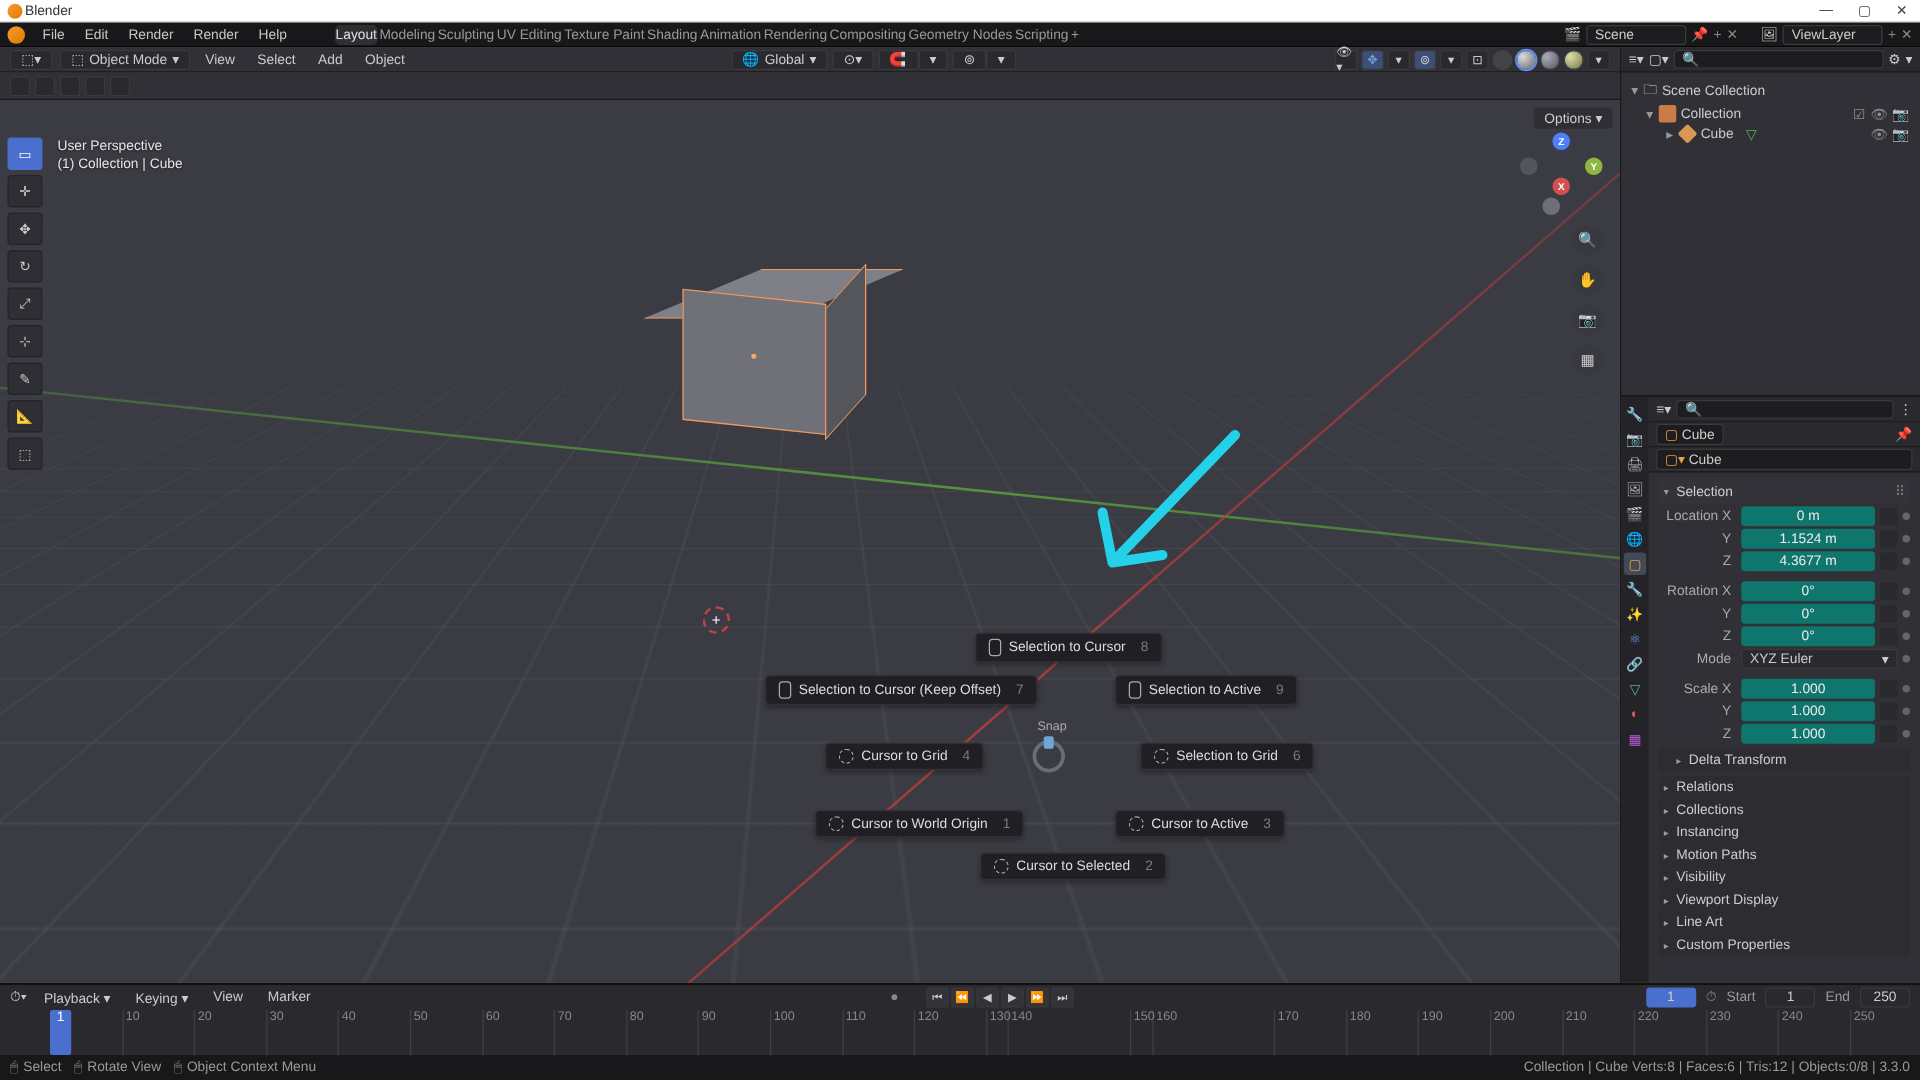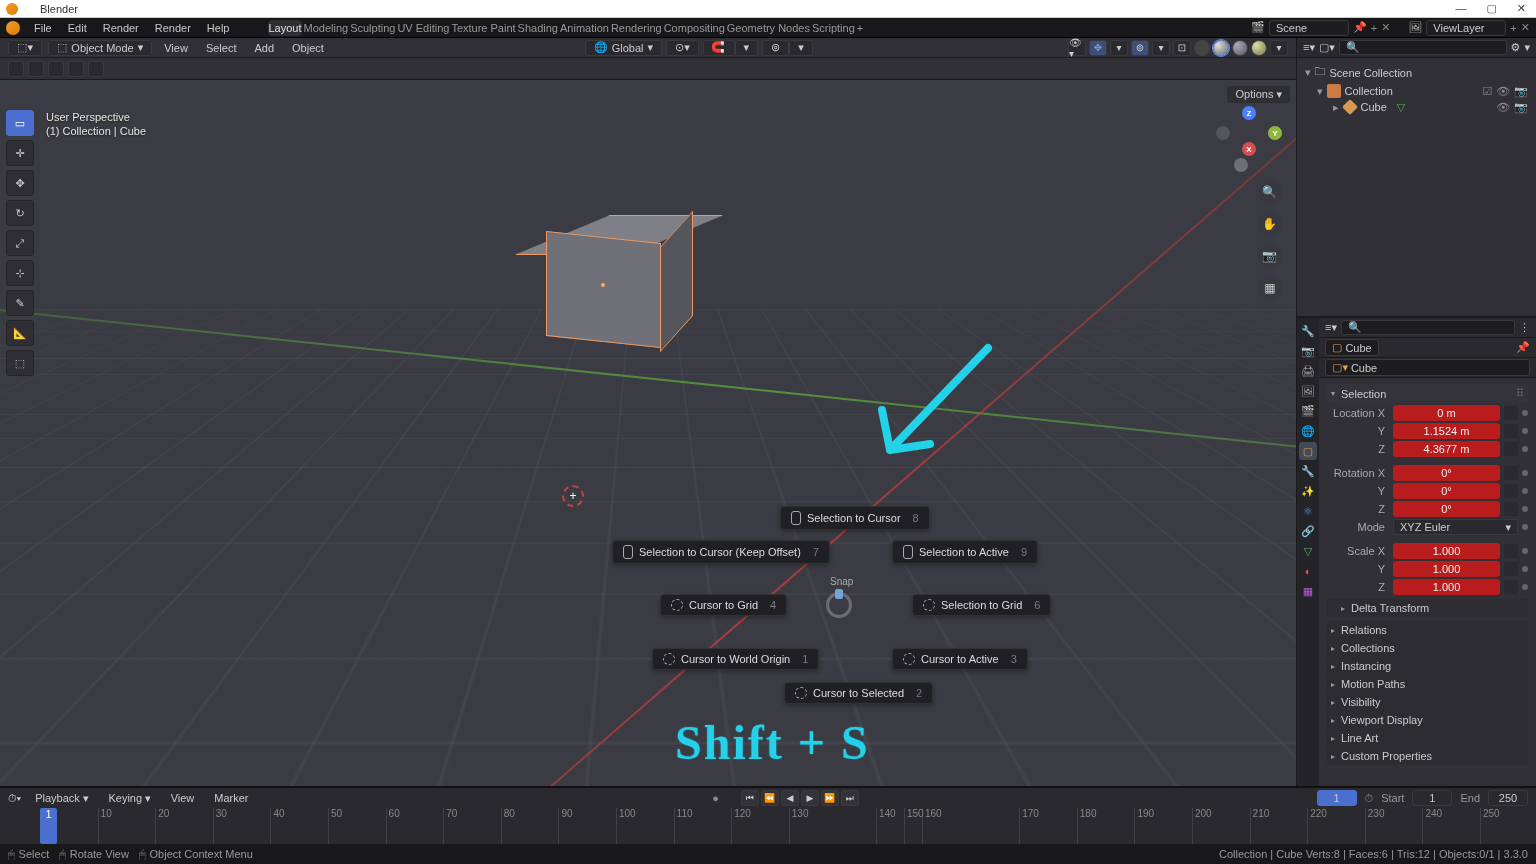--- a/index.html
+++ b/index.html
@@ -1,18 +1,18 @@
 <!DOCTYPE html>
 <html><head>
 <meta charset="utf-8">
 <style>
 * { margin: 0; padding: 0; box-sizing: border-box; font-family: -apple-system, BlinkMacSystemFont, "Segoe UI", sans-serif; font-size: 11px; user-select: none; }
 body { width: 1536px; height: 864px; background: #fff; overflow: hidden; }
 .titlebar { height: 18px; background: #fff; display: flex; align-items: center; padding: 0 6px; justify-content: space-between; border-bottom: 1px solid #ccc; }
-.titlebar-left { display: flex; align-items: flex-end; gap: 22px; }
+.titlebar-left { display: flex; align-items: flex-end; gap: 2px; }
 .titlebar-icon { width: 12px; height: 12px; background: linear-gradient(135deg,#f79a31,#e07b00); border-radius: 50%; }
 .titlebar-title { font-size: 11px; color: #333; }
 .titlebar-btns { display: flex; gap: 12px; color: #444; font-size: 14px; }
 .titlebar-btns span { cursor: pointer; padding: 0 4px; }
 .app { width: 1536px; height: 846px; display: flex; flex-direction: column; }
 .menubar { height: 20px; background: #18181a; display: flex; align-items: center; color: #c8c8c8; border-bottom: 1px solid #000; }
 .menubar-logo { width: 14px; height: 14px; margin: 0 6px; background: linear-gradient(135deg,#f79a31,#e07b00); border-radius: 50%; }
 .menu-item { padding: 0 8px; height: 100%; display: flex; align-items: center; cursor: pointer; }
 .workspace-tabs { flex: 1; display: flex; align-items: center; margin-left: 30px; }
 .ws-tab { padding: 2px 0; border-radius: 4px; cursor: pointer; color: #999; margin: 0 1px; }
@@ -100,21 +100,21 @@
 .props-body { flex: 1; background: #303036; display: flex; flex-direction: column; overflow: hidden; }
 .props-head-row { height: 20px; background: #29292e; border-bottom: 1px solid #1a1a1c; display: flex; align-items: center; padding: 0 6px; gap: 4px; }
 .bc-chip { background: #1d1d20; border: 1px solid #3a3a3c; padding: 1px 6px; border-radius: 3px; color: #ccc; display: flex; align-items: center; gap:3px; }
 .props-panel { padding: 6px 8px; color: #ccc; }
 .panel-section { margin-bottom: 4px; }
 .panel-header { display: flex; align-items: center; gap: 6px; padding: 3px 4px; background: #333339; border-radius: 3px; cursor: pointer; }
 .panel-header.collapsed { background: #2c2c31; }
 .panel-header .arrow { font-size: 8px; color: #999; }
 .prop-row { display: flex; align-items: center; margin: 2px 0; gap: 4px; }
 .prop-label { width: 62px; text-align: right; color: #aaa; padding-right: 4px; }
-.prop-val { flex: 1; background: #b91c1c; border-radius: 3px; padding: 2px 6px; text-align: center; color: #eee; height: 16px; display: flex; align-items: center; justify-content: center; }
+.prop-val { flex: 1; background: #0f766e; border-radius: 3px; padding: 2px 6px; text-align: center; color: #eee; height: 16px; display: flex; align-items: center; justify-content: center; }
 .prop-anim { width: 14px; height: 14px; background: #2a2a2e; border-radius: 2px; }
 .prop-dot { width: 6px; height: 6px; background: #666; border-radius: 50%; }
 .prop-dd { flex: 1; background: #29292e; border: 1px solid #3a3a3c; border-radius: 3px; padding: 1px 6px; color: #ccc; height: 16px; display: flex; align-items:center; }
 
 .timeline { height: 58px; background: #232328; border-top: 2px solid #111; display: flex; flex-direction: column; }
 .tl-head { height: 20px; background: #29292e; display: flex; align-items: center; gap: 8px; padding: 0 8px; color: #ccc; }
 .tl-spacer { flex: 1; }
 .tl-btn-grp { display: flex; gap: 2px; }
 .tl-btn { width: 18px; height: 16px; background: #323238; border: 1px solid #3a3a3c; border-radius: 2px; display: flex; align-items: center; justify-content: center; color: #ccc; font-size: 9px; }
 .tl-num { background: #29292e; border: 1px solid #3a3a3c; color: #ccc; padding: 1px 8px; border-radius: 3px; height: 16px; min-width: 40px; display: flex; align-items: center; justify-content: center; }
@@ -319,21 +319,20 @@
           <div class="pie-item" style="left:204px; top:202px;align-items:flex-end;">
             <span class="pie-cursor-icon"></span>
             <span>Cursor to Selected</span>
               <span class="key">2</span>
           </div>
         </div>
 
         <svg class="hand-arrow" viewBox="0 0 140 140">
           <path d="M128 8 L30 110 M30 110 L22 70 M30 110 L70 104" stroke="#23d1e8" stroke-width="8" stroke-linecap="round" stroke-linejoin="round" fill="none"></path>
         </svg>
-        <div class="hand-text">Shift + S</div>
       </div>
     </div>
 
     <div class="right-panels">
       <div class="outliner">
         <div class="outliner-head">
           <span style="color:#ccc;">≡▾</span>
           <span style="color:#ccc;">▢▾</span>
           <div class="outliner-search">🔍</div>
           <span style="color:#ccc;">⚙</span>
@@ -554,21 +553,21 @@
         <div class="tl-tick" style="left: 270.4px;">40</div>
         <div class="tl-tick" style="left: 328px;">50</div>
         <div class="tl-tick" style="left: 385.6px;">60</div>
         <div class="tl-tick" style="left: 443.2px;">70</div>
         <div class="tl-tick" style="left: 500.8px;">80</div>
         <div class="tl-tick" style="left: 558.4px;">90</div>
         <div class="tl-tick" style="left: 616px;">100</div>
         <div class="tl-tick" style="left: 673.6px;">110</div>
         <div class="tl-tick" style="left: 731.2px;">120</div>
         <div class="tl-tick" style="left: 788.8px;">130</div>
-        <div class="tl-tick" style="left: 876px;">140</div>
+        <div class="tl-tick" style="left: 806px;">140</div>
         <div class="tl-tick" style="left: 904px;">150</div>
         <div class="tl-tick" style="left: 922px;">160</div>
         <div class="tl-tick" style="left: 1019.2px;">170</div>
         <div class="tl-tick" style="left: 1076.8px;">180</div>
         <div class="tl-tick" style="left: 1134.4px;">190</div>
         <div class="tl-tick" style="left: 1192px;">200</div>
         <div class="tl-tick" style="left: 1249.6px;">210</div>
         <div class="tl-tick" style="left: 1307.2px;">220</div>
         <div class="tl-tick" style="left: 1364.8px;">230</div>
         <div class="tl-tick" style="left: 1422.4px;">240</div>
@@ -583,15 +582,15 @@
       </div>
     <div class="stat-item">
         <span>🖱</span>
         <span>Rotate View</span>
       </div>
     <div class="stat-item">
         <span>🖱</span>
         <span>Object Context Menu</span>
       </div>
     <div class="sb-spacer"></div>
-    <div>Collection | Cube   Verts:8 | Faces:6 | Tris:12 | Objects:0/1 | 3.3.0</div>
+    <div>Collection | Cube   Verts:8 | Faces:6 | Tris:12 | Objects:0/8 | 3.3.0</div>
   </div>
 </div>
 
 </body></html>

